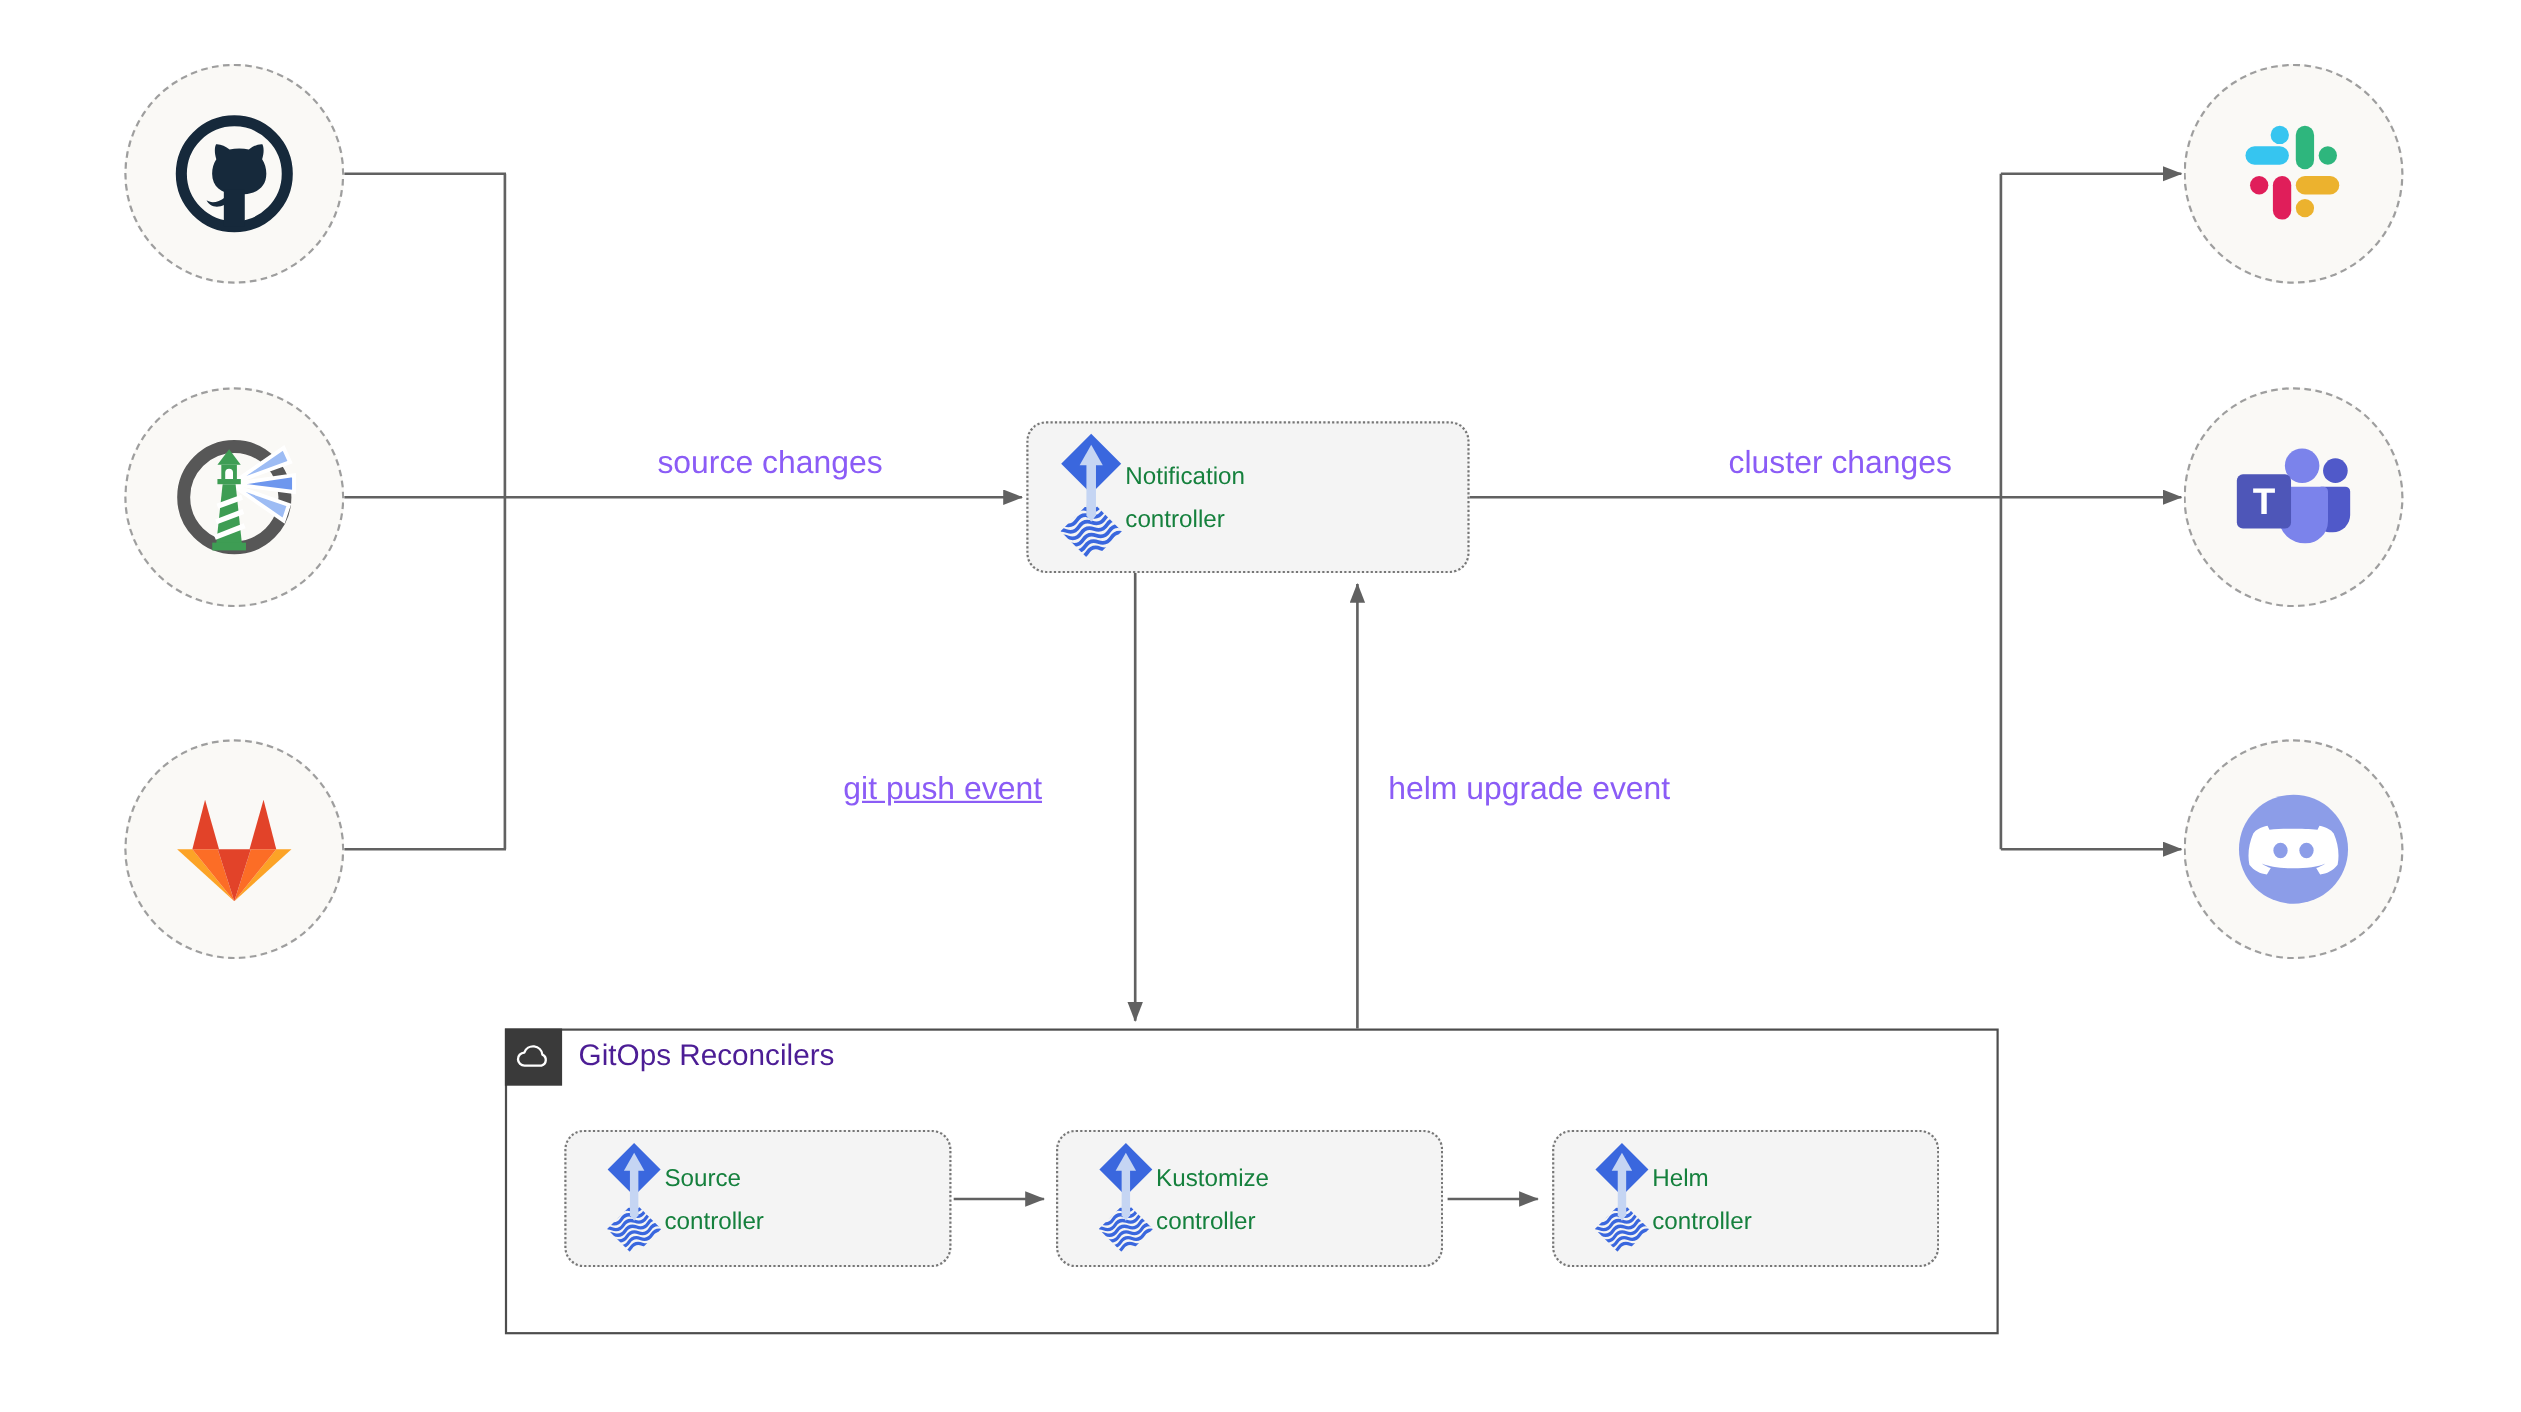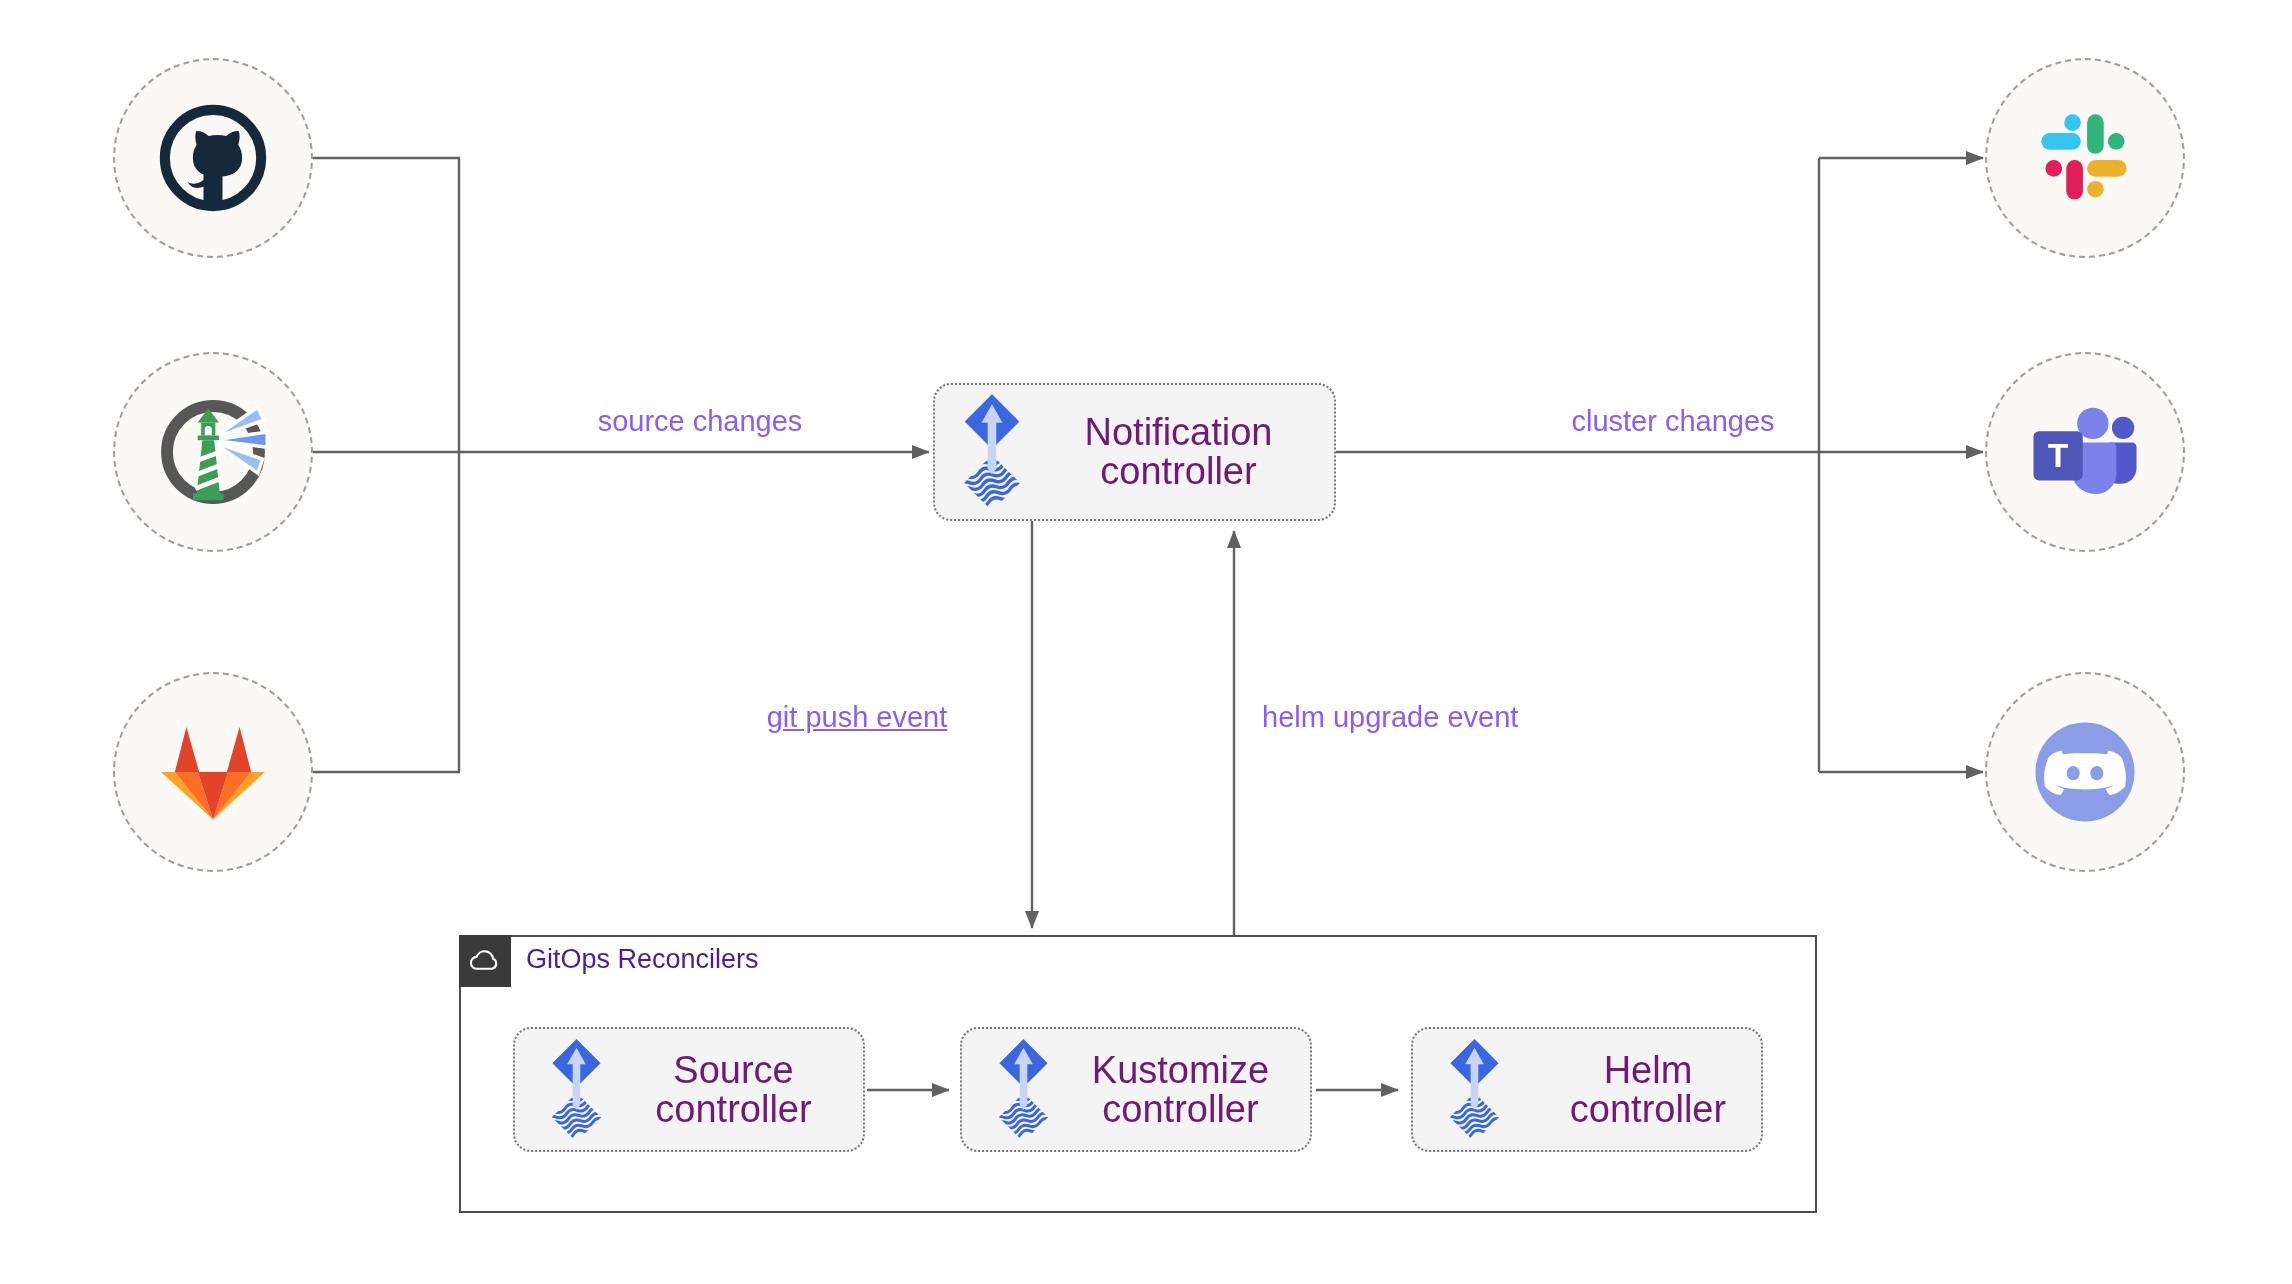--- a/index.html
+++ b/index.html
@@ -21,31 +21,31 @@
   .edge-label{
     position:absolute;z-index:3;
     font-size:29px;color:#8b5cf6;line-height:34px;white-space:nowrap;
   }
   .flux-node{
     position:absolute;z-index:2;
     background:#F4F4F4;border:2px dotted #767676;border-radius:18px;
     display:flex;align-items:center;box-sizing:border-box;
   }
   .flux-node .node-label{
-    flex:1;text-align:center;color:#701a75;
-    font-size:38px;line-height:39px;
+    flex:1;text-align:left;color:#15803d;
+    font-size:22px;line-height:39px;
   }
   .flux-icon-wrap{flex:0 0 auto;display:flex;align-items:center;justify-content:center;}
   #notification-node{left:933px;top:383px;width:403px;height:138px;padding-left:26px;}
   #notification-node svg{width:62px;height:118px;}
   .small-node{width:352px;height:125px;padding-left:34px;}
   .small-node svg{width:55px;height:104px;}
   #source-node{left:513px;top:1027px;}
   #kustomize-node{left:960px;top:1027px;}
-  #helm-node{left:1411px;top:1027px;gap:33px;}
+  #helm-node{left:1411px;top:1027px;}
   #gitops-container{
     position:absolute;z-index:0;
     left:459px;top:935px;width:1358px;height:278px;
     border:2px solid #4d4d4d;background:#ffffff;box-sizing:border-box;
   }
   #gitops-badge{
     position:absolute;z-index:2;
     left:459px;top:935px;width:52px;height:52px;
     background:#3A3A3A;display:flex;align-items:center;justify-content:center;
   }

